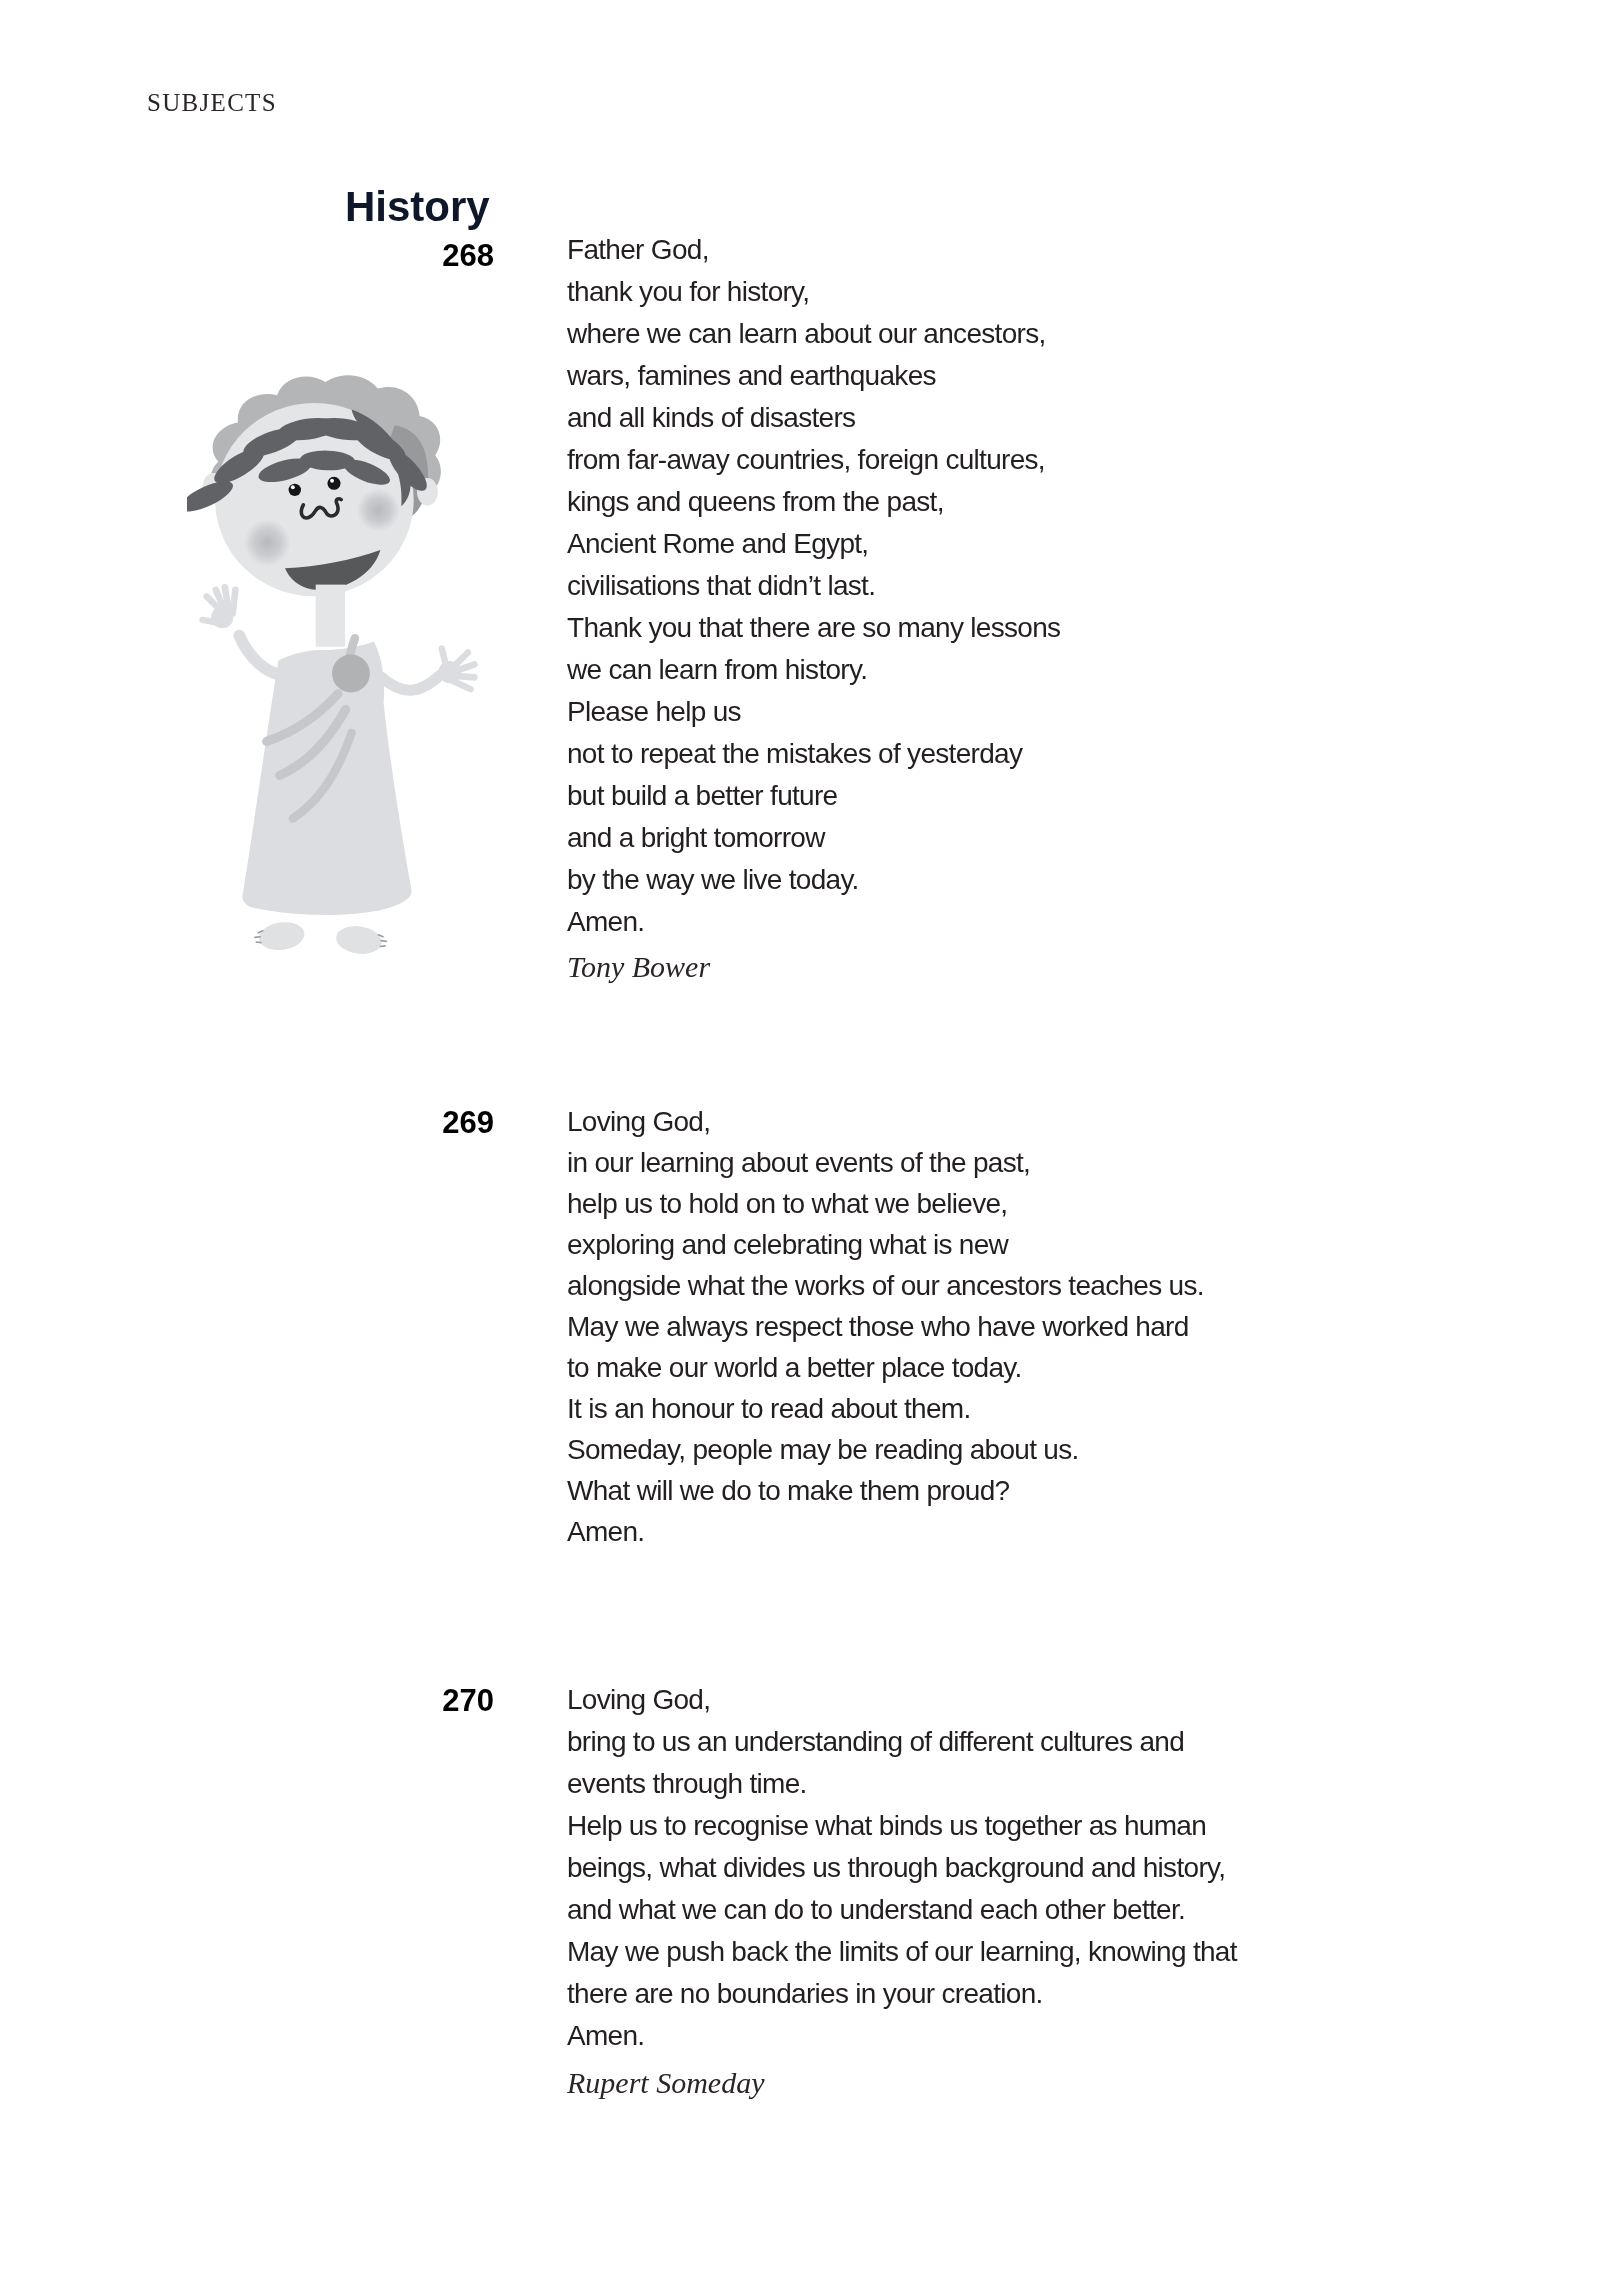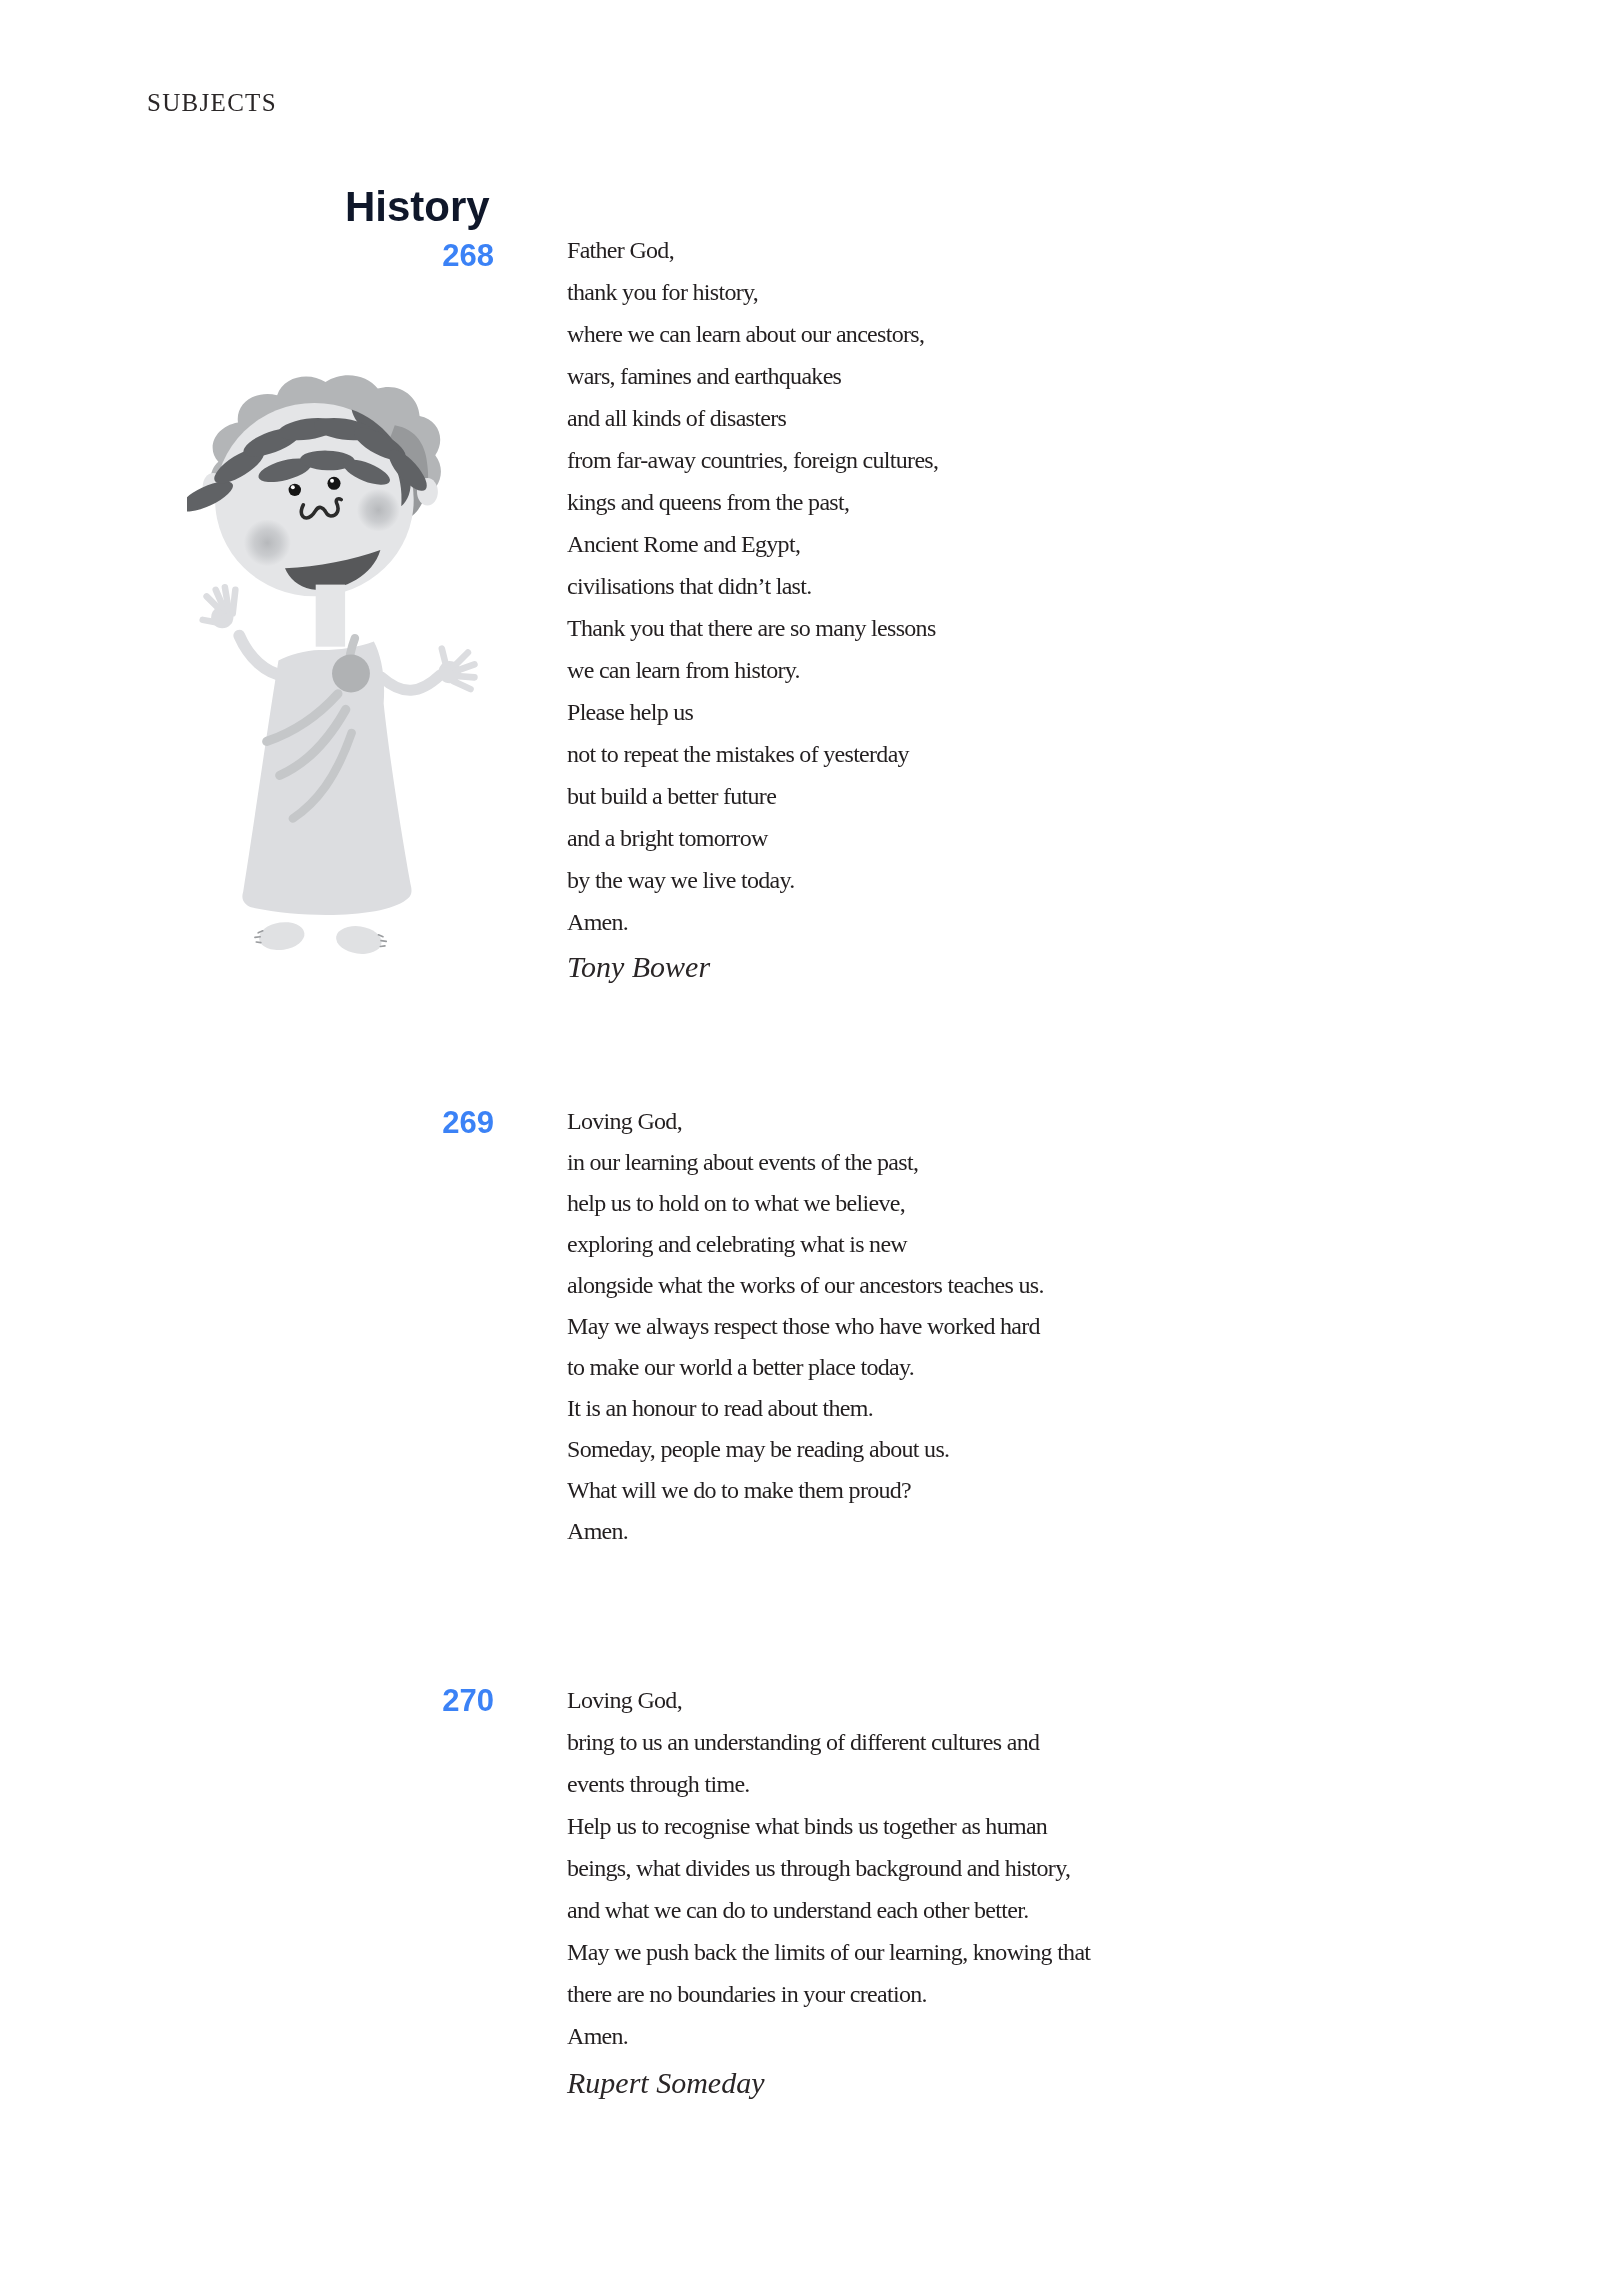--- a/index.html
+++ b/index.html
@@ -39,28 +39,28 @@
   }
   .prayer-number {
     position: absolute;
     left: 346px;
     width: 148px;
     text-align: right;
     font-family: "Liberation Sans", sans-serif;
     font-weight: bold;
     font-size: 31px;
     line-height: 1;
-    color: #3b82f6;
+    color: #000000;
   }
   .prayer-text {
     position: absolute;
     left: 567px;
     width: 901px;
-    font-family: Liberation Serif, serif;
-    font-size: 24px;
+    font-family: Liberation Sans, sans-serif;
+    font-size: 28px;
     letter-spacing: -0.7px;
     white-space: pre-line;
     color: #231f20;
   }
   .prayer-text.p268 { top: 229px;  line-height: 42px; }
   .prayer-text.p269 { top: 1101px; line-height: 41px; }
   .prayer-text.p270 { top: 1679px; line-height: 42px; }
   .num268 { top: 240px; }
   .num269 { top: 1107px; }
   .num270 { top: 1685px; }

